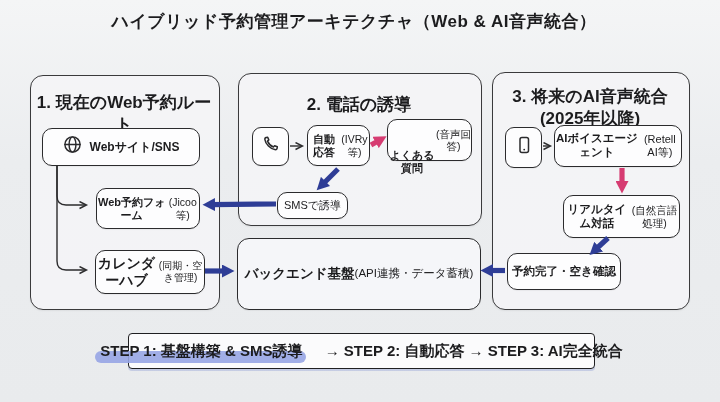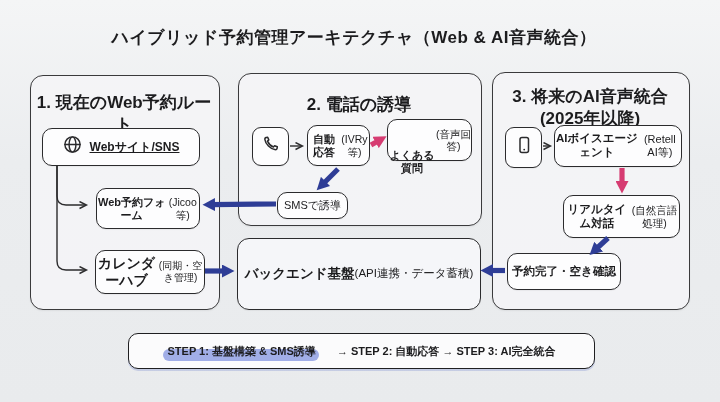--- a/index.html
+++ b/index.html
@@ -6,21 +6,21 @@
   body{
     font-family:"Liberation Sans","DejaVu Sans",sans-serif;
     background:#dfe1e4;
   }
   .stage{
     position:relative;width:720px;height:402px;overflow:hidden;
     background:linear-gradient(180deg,#f4f5f6 0%,#ebedef 40%,#e9ebed 100%);
     color:#1c1c1e;
   }
   .title{
-    position:absolute;left:0;top:26px;width:708px;text-align:center;
+    position:absolute;left:0;top:10px;width:708px;text-align:center;
     font-size:17px;font-weight:bold;letter-spacing:.5px;
   }
   .group{
     position:absolute;border:1.5px solid #3a3a3c;border-radius:13px;
     background:rgba(244,245,247,.85);
     box-shadow:0 1px 2px rgba(0,0,0,.06);
   }
   .group-title{
     position:absolute;text-align:center;font-weight:bold;font-size:17px;line-height:1.3;
   }
@@ -31,23 +31,23 @@
     box-shadow:0 1px 1px rgba(0,0,0,.05);
   }
   .node .l1{font-size:11.5px;font-weight:600;}
   .node .l2{font-size:10.5px;font-weight:500;text-align:center;}
   .node.icon-node{border-radius:9px;}
   .node.row{flex-direction:row;gap:8px;}
   .backend .l1{font-size:13.5px;font-weight:bold;}
   .backend .l2{font-size:11.5px;font-weight:500;}
   .stepbar{
     position:absolute;left:128px;top:333px;width:465px;height:34px;
-    border:1.6px solid #1f1f21;border-radius:10px;background:#fbfbfc;
+    border:1.6px solid #1f1f21;border-radius:4px;background:#fbfbfc;
     display:flex;align-items:center;justify-content:center;
-    font-size:11px;font-weight:bold;white-space:pre;
+    font-size:15px;font-weight:bold;white-space:pre;
     box-shadow:0 2px 0 rgba(90,110,200,.25);
     gap:18px;
   }
   .hl{position:relative;z-index:0;}
   .hl::before{
     content:"";position:absolute;left:-5px;right:-3px;bottom:-2px;height:12px;
     background:var(--c-hl,#97a5e4);border-radius:7px;z-index:-1;opacity:.9;
   }
   svg.overlay{position:absolute;inset:0;pointer-events:none;z-index:5;}
   .thin{stroke:#2b2b2d;stroke-width:1.4;fill:none;}
@@ -58,21 +58,21 @@
 </head>
 <body>
 
 <div class="stage">
 
   <div class="title">ハイブリッド予約管理アーキテクチャ（Web &amp; AI音声統合）</div>
 
   <div class="group" style="left:30px;top:75px;width:188px;height:233px;"></div>
   <div class="group-title" style="left:30px;top:92px;width:188px;">1. 現在のWeb予約ルート</div>
 
-  <div class="node row" style="left:42px;top:128px;width:156px;height:36px;text-decoration:underline;">
+  <div class="node row" style="left:42px;top:128px;width:156px;height:36px;">
     <span>
       <svg width="19" height="19" viewBox="0 0 20 20">
           <circle class="glyph" cx="10" cy="10" r="8"></circle>
           <ellipse class="glyph" cx="10" cy="10" rx="3.6" ry="8"></ellipse>
           <line class="glyph" x1="2" y1="10" x2="18" y2="10"></line>
         </svg>
     </span>
     <span class="l1" style="font-size:12px;">Webサイト/SNS</span>
   </div>
 

